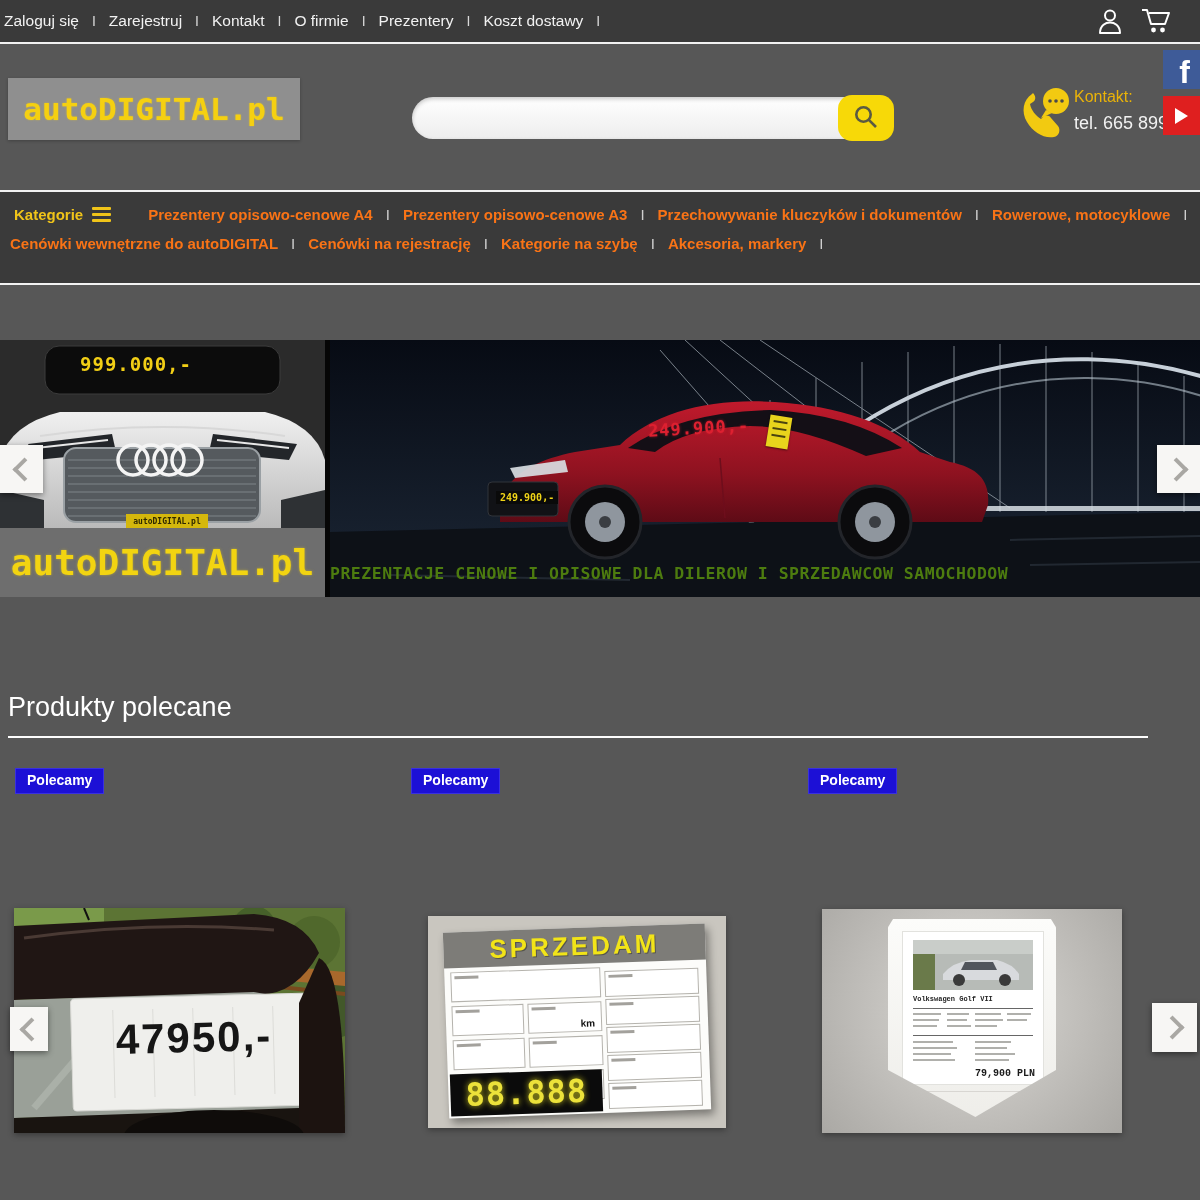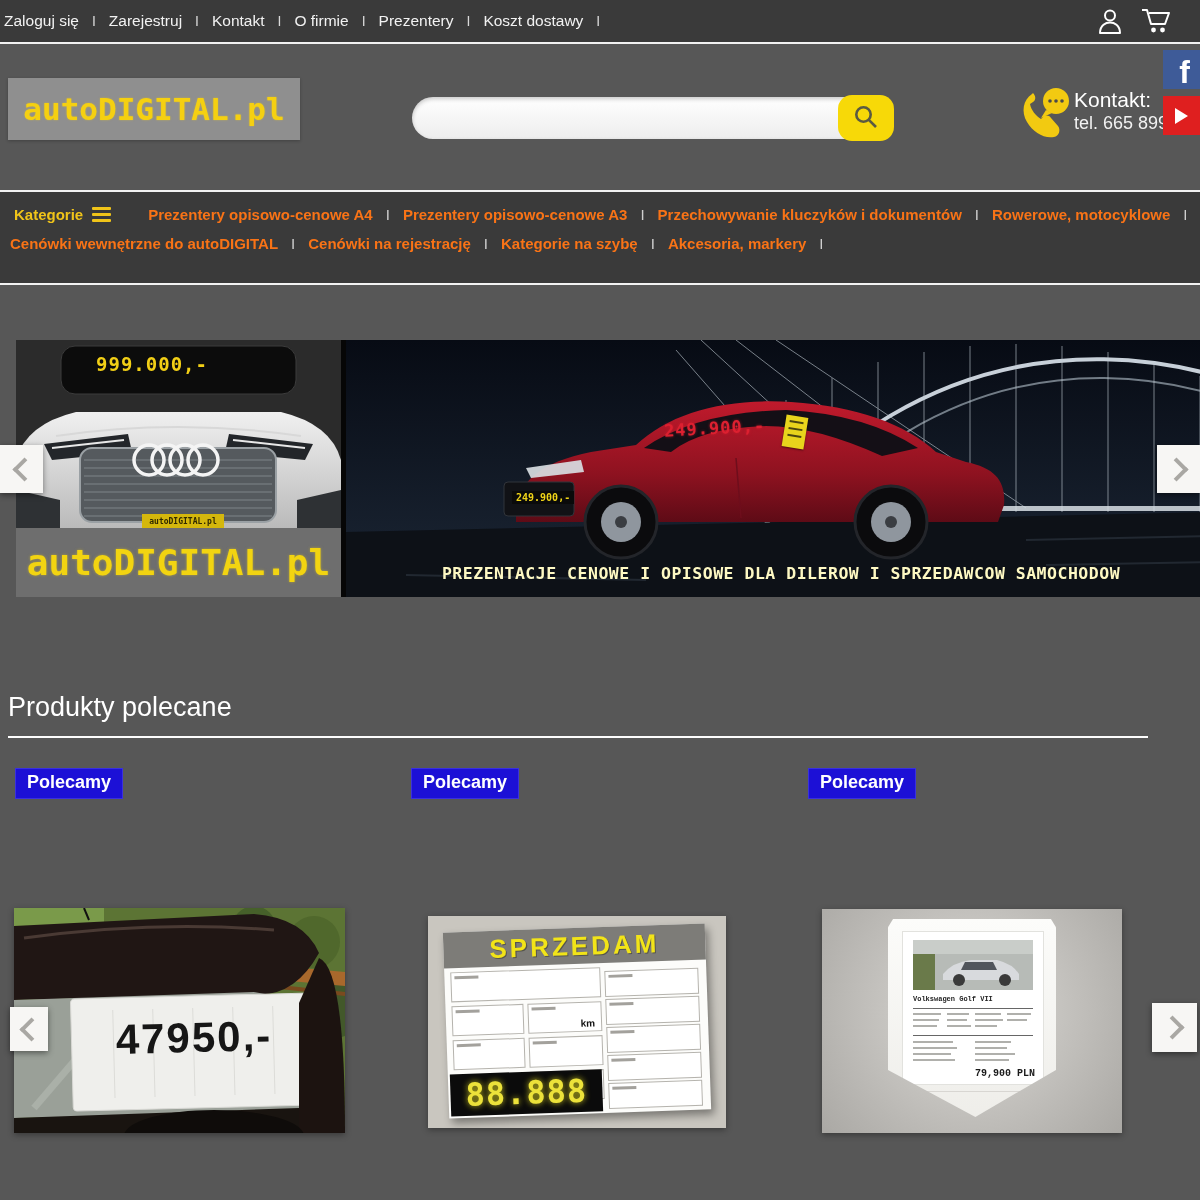--- a/index.html
+++ b/index.html
@@ -23,21 +23,21 @@
   .logo-text{font-size:31px;color:#f5d011;letter-spacing:0px;
              text-shadow:0 0 2px rgba(245,208,17,.55);}
   .searchwrap{left:412px;top:97px;width:481px;height:42px;}
   .searchinput{width:481px;height:42px;border:none;border-radius:21px;
                background:linear-gradient(#ffffff,#ededed);box-sizing:border-box;
                padding:0 64px 0 18px;font-size:16px;outline:none;
                box-shadow:inset 0 2px 4px rgba(0,0,0,.22);}
   .searchbtn{position:absolute;right:-1px;top:-2px;width:56px;height:46px;
              background:#f7d908;border:none;border-radius:14px;cursor:pointer;
              display:flex;align-items:center;justify-content:center;}
-  .contact-label{left:1074px;top:88px;color:#ffffff;font-size:21px;}
+  .contact-label{left:1074px;top:88px;color:#eab308;font-size:16px;}
   .contact-phone{left:1074px;top:113px;color:#f2f2f2;font-size:18px;white-space:nowrap;}
   .fb{left:1163px;top:50px;width:37px;height:39px;background:#3e5b98;cursor:pointer;
       display:flex;align-items:flex-end;justify-content:center;overflow:hidden;z-index:5;}
   .fb span{color:#fff;font-weight:bold;font-size:32px;line-height:34px;margin-right:-6px;}
   .yt{left:1163px;top:96px;width:37px;height:39px;background:#df1f1f;cursor:pointer;
       display:flex;align-items:center;justify-content:center;z-index:5;}
   .yt-tri{width:0;height:0;border-left:13px solid #fff;
           border-top:8px solid transparent;border-bottom:8px solid transparent;}
 
   
@@ -46,56 +46,56 @@
   .navrow{display:flex;align-items:center;gap:13px;color:#fff;font-weight:bold;font-size:15px;}
   .navrow1{padding:14px 0 0 14px;}
   .navrow2{padding:12px 0 0 10px;}
   .navitem{color:#f97316;cursor:pointer;white-space:nowrap;}
   .navsep{color:#cfcfcf;font-weight:normal;}
   .kategorie{color:#f0c419;cursor:pointer;display:flex;align-items:center;gap:9px;margin-right:24px;}
   .hamburger{display:inline-flex;flex-direction:column;gap:3px;}
   .hamburger i{width:19px;height:3px;background:#f0c419;border-radius:1px;}
 
   
-  .hero{left:16px;top:340px;width:1036px;height:257px;background:#060606;}
+  .hero{left:0;top:340px;width:1036px;height:257px;background:#060606;}
   .slideL{position:absolute;left:0;top:0;width:325px;height:257px;overflow:hidden;cursor:pointer;}
   .slideM{position:absolute;left:330px;top:0;width:870px;height:257px;overflow:hidden;cursor:pointer;}
   .ws-price-l{position:absolute;left:80px;top:13px;font-size:19px;color:#f2cf16;letter-spacing:1px;}
   .plate-l{position:absolute;left:126px;top:174px;width:82px;height:15px;background:#d4b70c;
            display:flex;align-items:center;justify-content:center;}
   .plate-l span{font-size:8px;color:#2e2800;}
   .stripL{position:absolute;left:0;top:188px;width:325px;height:69px;background:#6e6e6e;
           display:flex;align-items:center;justify-content:center;}
   .stripL span{font-size:36px;color:#f2d411;text-shadow:0 0 3px rgba(242,212,17,.5);}
   .ws-price-m{position:absolute;left:318px;top:78px;font-size:17px;color:#dd2030;
               transform:rotate(-3deg);text-shadow:0 0 3px rgba(221,32,48,.6);letter-spacing:1px;}
   .tag-m{position:absolute;left:438px;top:76px;width:22px;height:32px;background:#e8d41c;
          transform:rotate(9deg);box-shadow:0 1px 2px rgba(0,0,0,.5);}
   .tag-m i{display:block;height:2px;background:#4a4410;margin:5px 4px 0 4px;}
   .grille-price-m{position:absolute;left:166px;top:151px;background:#0a0a0a;padding:1px 4px;
                   font-size:10px;color:#f0d418;}
-  .caption-m{position:absolute;left:0;top:224px;width:870px;text-align:center;
-             font-size:16.5px;color:#fef9c3;letter-spacing:.5px;}
+  .caption-m{position:absolute;left:0;top:224px;width:870px;
+             font-size:16.5px;color:#4d7c0f;letter-spacing:.5px;}
 
   
   .arrowbox{background:#f7f6f4;box-shadow:0 2px 6px rgba(0,0,0,.45);cursor:pointer;
             display:flex;align-items:center;justify-content:center;z-index:8;}
   .chev{width:13px;height:13px;border-top:4px solid #a9a7a3;border-right:4px solid #a9a7a3;}
   .chev.l{transform:rotate(-135deg);margin-left:5px;}
   .chev.r{transform:rotate(45deg);margin-right:5px;}
   .hero-prev{left:0;top:445px;width:43px;height:48px;}
   .hero-next{left:1157px;top:445px;width:43px;height:48px;}
   .prod-prev{left:10px;top:1007px;width:38px;height:44px;}
   .prod-next{left:1152px;top:1003px;width:45px;height:49px;}
 
   
   .section-title{left:8px;top:692px;color:#ffffff;font-size:27px;}
   .section-rule{left:8px;top:736px;width:1140px;border-top:2px solid #fdfdfd;height:0;}
   .polecamy{top:768px;background:#1c10d6;border:1px solid #3a30e0;color:#fff;
-            font-weight:bold;font-size:18px;padding:3px 11px 5px 11px;}
+            font-weight:bold;font-size:14px;padding:3px 11px 5px 11px;}
   .card{overflow:hidden;cursor:pointer;box-shadow:0 2px 6px rgba(0,0,0,.35);}
   .card1{left:14px;top:908px;width:331px;height:225px;}
   .card1-price{position:absolute;left:70px;top:106px;width:220px;text-align:center;
                font-size:42px;font-weight:900;color:#161616;letter-spacing:2px;
                transform:rotate(-1.5deg);font-family:"Liberation Sans",sans-serif;}
   .card2{left:428px;top:916px;width:298px;height:212px;background:#c9c6bf;}
   .board2{position:absolute;left:18px;top:12px;width:262px;height:186px;background:#fcfcfa;
           transform:rotate(-2deg);box-shadow:3px 5px 9px rgba(0,0,0,.4);}
   .board2-head{height:36px;background:#7d7c78;display:flex;align-items:center;justify-content:center;}
   .board2-head span{color:#f2e418;font-weight:800;font-size:26px;letter-spacing:3px;

